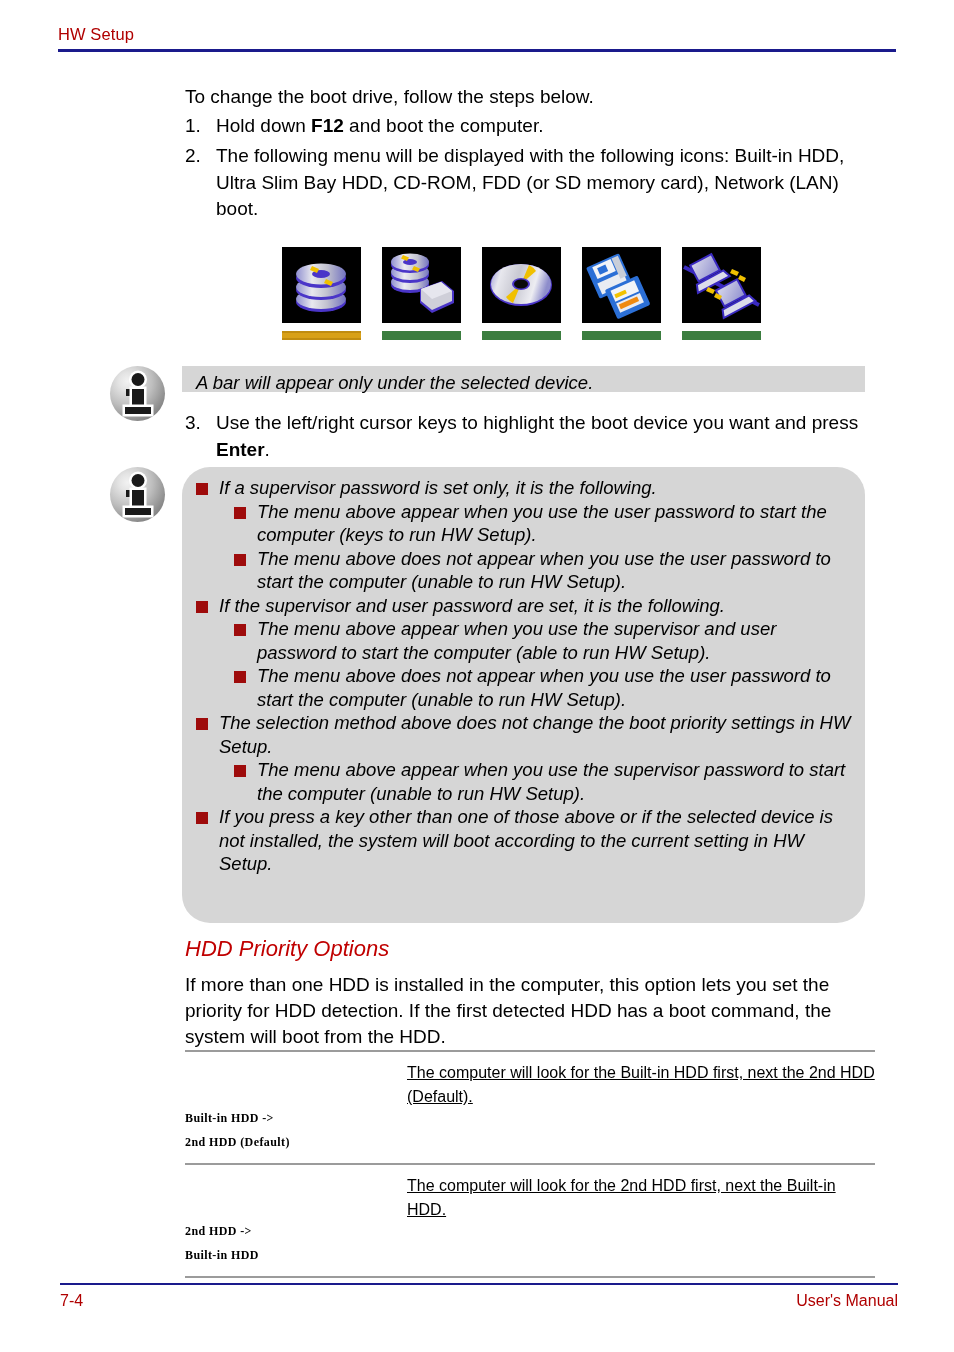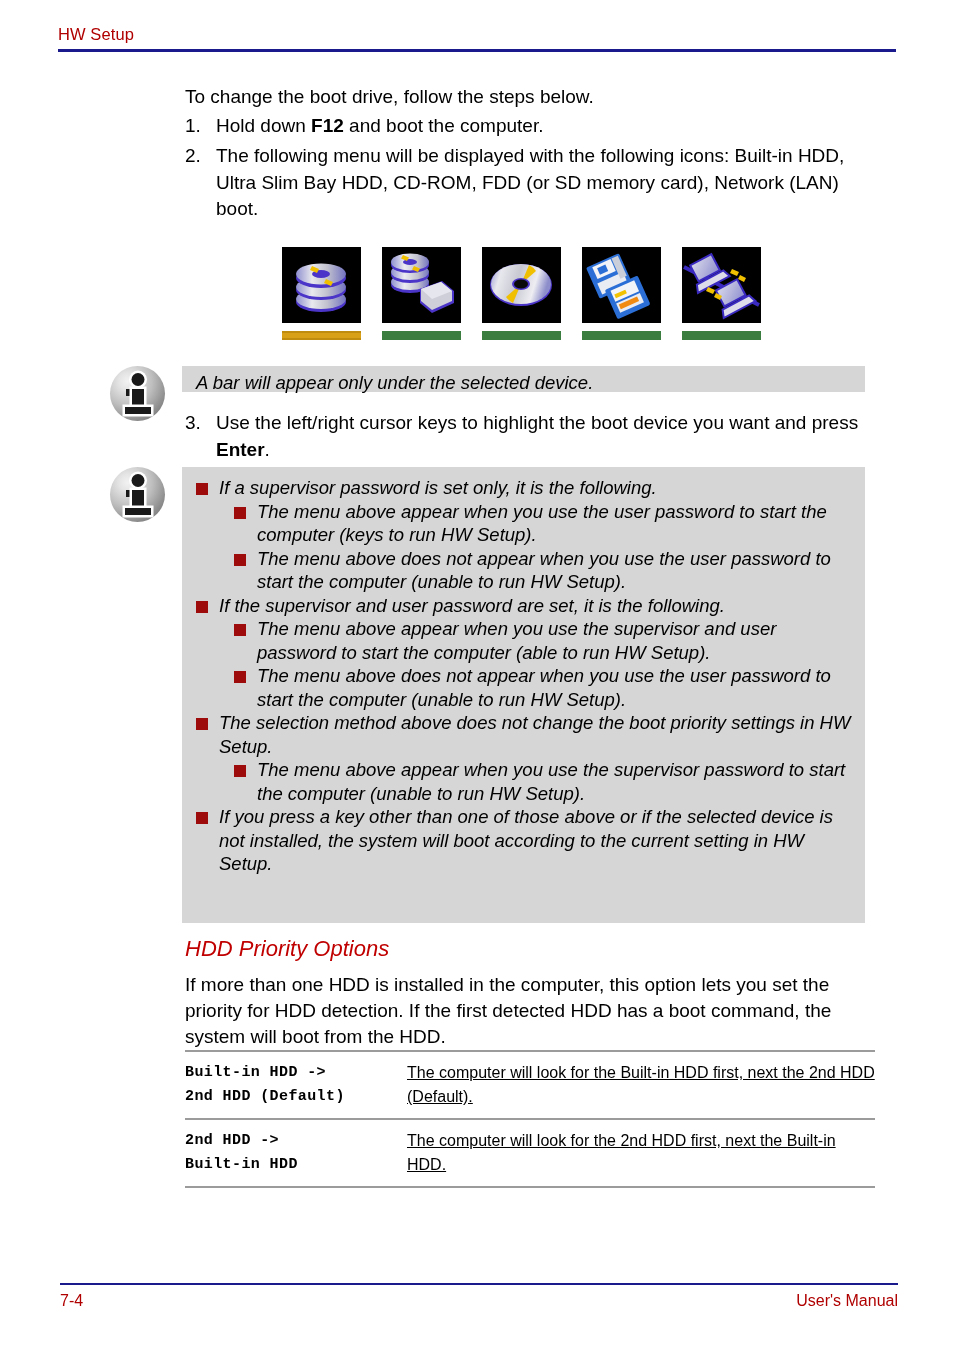--- a/index.html
+++ b/index.html
@@ -210,25 +210,26 @@
     height: 2px;
     background: #9b9b9b;
     width: 690px;
   }
   #hdd-table .trow {
     display: flex;
     padding: 9px 0 9px 0;
   }
   #hdd-table .tcell-term {
     flex: 0 0 222px;
-    font-family: Liberation Mono, monospace;
+    font-family: Liberation Serif, serif;
     font-weight: bold;
-    font-size: 15px;
+    font-size: 12px;
     line-height: 24px;
     letter-spacing: 0.4px;
+    margin-top: 45px;
   }
   #hdd-table .tcell-desc {
     flex: 1 1 auto;
     font-size: 16px;
     line-height: 24px;
     text-decoration: underline;
   }
 
   
   #page-footer {
@@ -433,21 +434,21 @@
 
 <div class="info-icon-wrap" style="left:110px; top:467px;">
   <div class="info-circle">
     <div class="info-glyph-dot"></div>
     <div class="info-glyph-top"></div>
     <div class="info-glyph-stem"></div>
     <div class="info-glyph-foot"></div>
   </div>
 </div>
 
-<div class="note-box" style="top:467px; height:456px; padding:9px 8px 0 14px;">
+<div class="note-box" style="top:467px; height:456px; padding:9px 8px 0 14px;border-radius:28px;">
 
   <div class="bullet-row">
     <span class="bullet-sq"></span>
     <span class="bullet-text">If a supervisor password is set only, it is the following.</span>
   </div>
 
   <div class="bullet-row level2">
     <span class="bullet-sq"></span>
     <span class="bullet-text">The menu above appear when you use the user password to start the computer (keys to run HW Setup).</span>
   </div>

